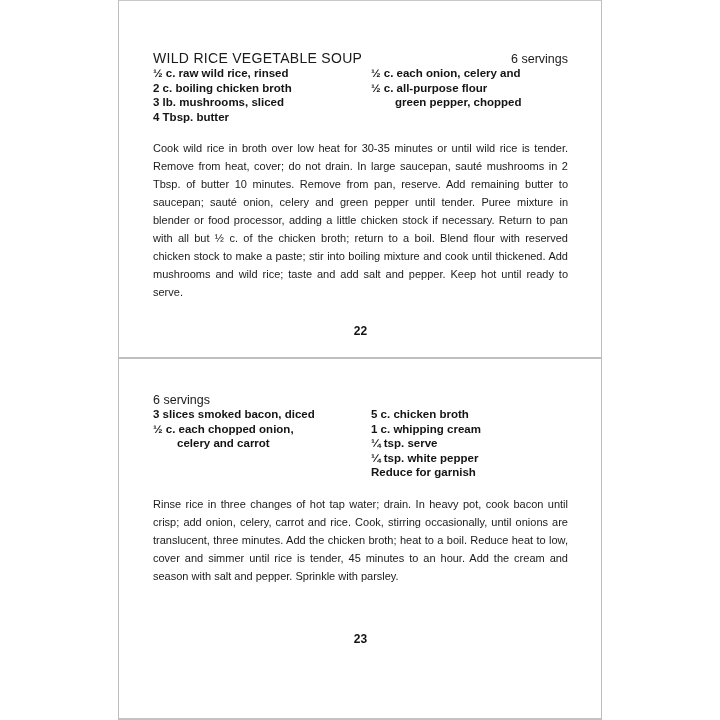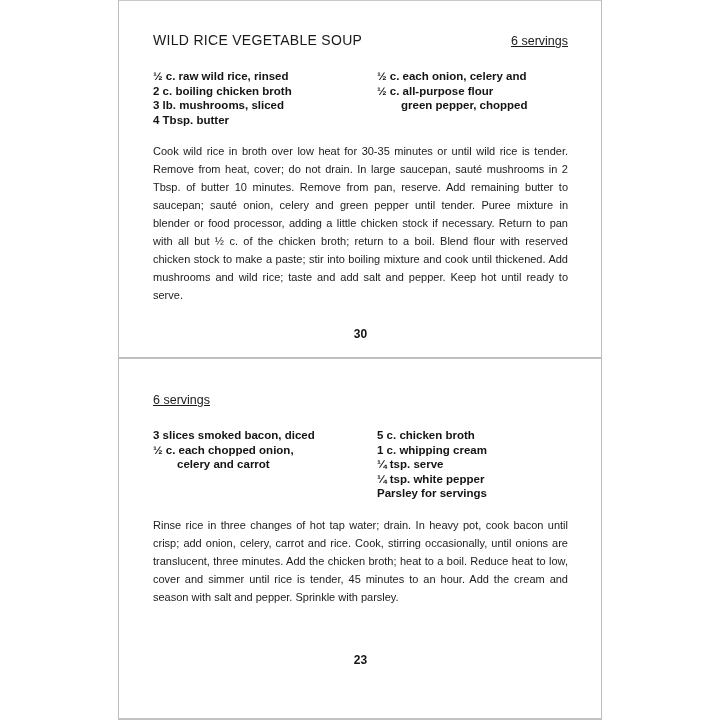--- a/index.html
+++ b/index.html
@@ -21,21 +21,21 @@
     margin: 0 auto;
     background: #ffffff;
     border-left: 1px solid #bdbdbd;
     border-right: 1px solid #bdbdbd;
     border-top: 1px solid #c9c9c9;
     border-bottom: 2px solid #c2c2c2;
     display: flex;
     flex-direction: column;
   }
   .recipe-card {
-    padding: 31px 33px 0 34px;
+    padding: 49px 33px 0 34px;
   }
   .recipe-card.first {
     height: 356px;
   }
   .recipe-card.second {
     padding-top: 34px;
     flex: 1;
   }
   .card-divider {
     border-top: 2px solid #bfbfbf;
@@ -51,27 +51,25 @@
     font-weight: 400;
     letter-spacing: 0.3px;
     color: #1a1a1a;
     white-space: nowrap;
   }
   .servings {
     font-size: 12.5px;
     font-weight: 400;
     color: #1a1a1a;
     white-space: nowrap;
-    text-decoration: underline;
   }
   .ingredients {
-    margin-top: 21px;
     display: grid;
     grid-template-columns: 215px 1fr;
-    column-gap: 9px;
+    column-gap: 3px;
     font-weight: bold;
     font-size: 11.5px;
     line-height: 14.5px;
     color: #141414;
   }
   .ing-col { min-width: 0; }
   .ing-line { white-space: nowrap; }
   .ing-line.cont { padding-left: 24px; }
   .instructions {
     margin-top: 15px;
@@ -107,41 +105,41 @@
           <div class="ing-line">3 lb. mushrooms, sliced</div>
           <div class="ing-line">4 Tbsp. butter</div>
         </div>
         <div class="ing-col">
           <div class="ing-line">½ c. each onion, celery and</div>
           <div class="ing-line">½ c. all-purpose flour</div>
           <div class="ing-line cont">green pepper, chopped</div>
         </div>
       </div>
       <div class="instructions">Cook wild rice in broth over low heat for 30-35 minutes or until wild rice is tender. Remove from heat, cover; do not drain. In large saucepan, sauté mushrooms in 2 Tbsp. of butter 10 minutes. Remove from pan, reserve. Add remaining butter to saucepan; sauté onion, celery and green pepper until tender. Puree mixture in blender or food processor, adding a little chicken stock if necessary. Return to pan with all but ½ c. of the chicken broth; return to a boil. Blend flour with reserved chicken stock to make a paste; stir into boiling mixture and cook until thickened. Add mushrooms and wild rice; taste and add salt and pepper. Keep hot until ready to serve.</div>
-      <div class="page-number">30</div>
+      <div class="page-number">22</div>
     </div>
 
     <div class="card-divider"></div>
 
     <div class="recipe-card second">
       <div class="recipe-header">
         <div class="servings">6 servings</div>
       </div>
       <div class="ingredients">
         <div class="ing-col">
           <div class="ing-line">3 slices smoked bacon, diced</div>
           <div class="ing-line">½ c. each chopped onion,</div>
           <div class="ing-line cont">celery and carrot</div>
         </div>
         <div class="ing-col">
           <div class="ing-line">5 c. chicken broth</div>
           <div class="ing-line">1 c. whipping cream</div>
           <div class="ing-line">¼ tsp. serve</div>
           <div class="ing-line">¼ tsp. white pepper</div>
-          <div class="ing-line">Parsley for servings</div>
+          <div class="ing-line">Reduce for garnish</div>
         </div>
       </div>
       <div class="instructions">Rinse rice in three changes of hot tap water; drain. In heavy pot, cook bacon until crisp; add onion, celery, carrot and rice. Cook, stirring occasionally, until onions are translucent, three minutes. Add the chicken broth; heat to a boil. Reduce heat to low, cover and simmer until rice is tender, 45 minutes to an hour. Add the cream and season with salt and pepper. Sprinkle with parsley.</div>
       <div class="page-number">23</div>
     </div>
 
   </div>
 </div>
 
 </body></html>

